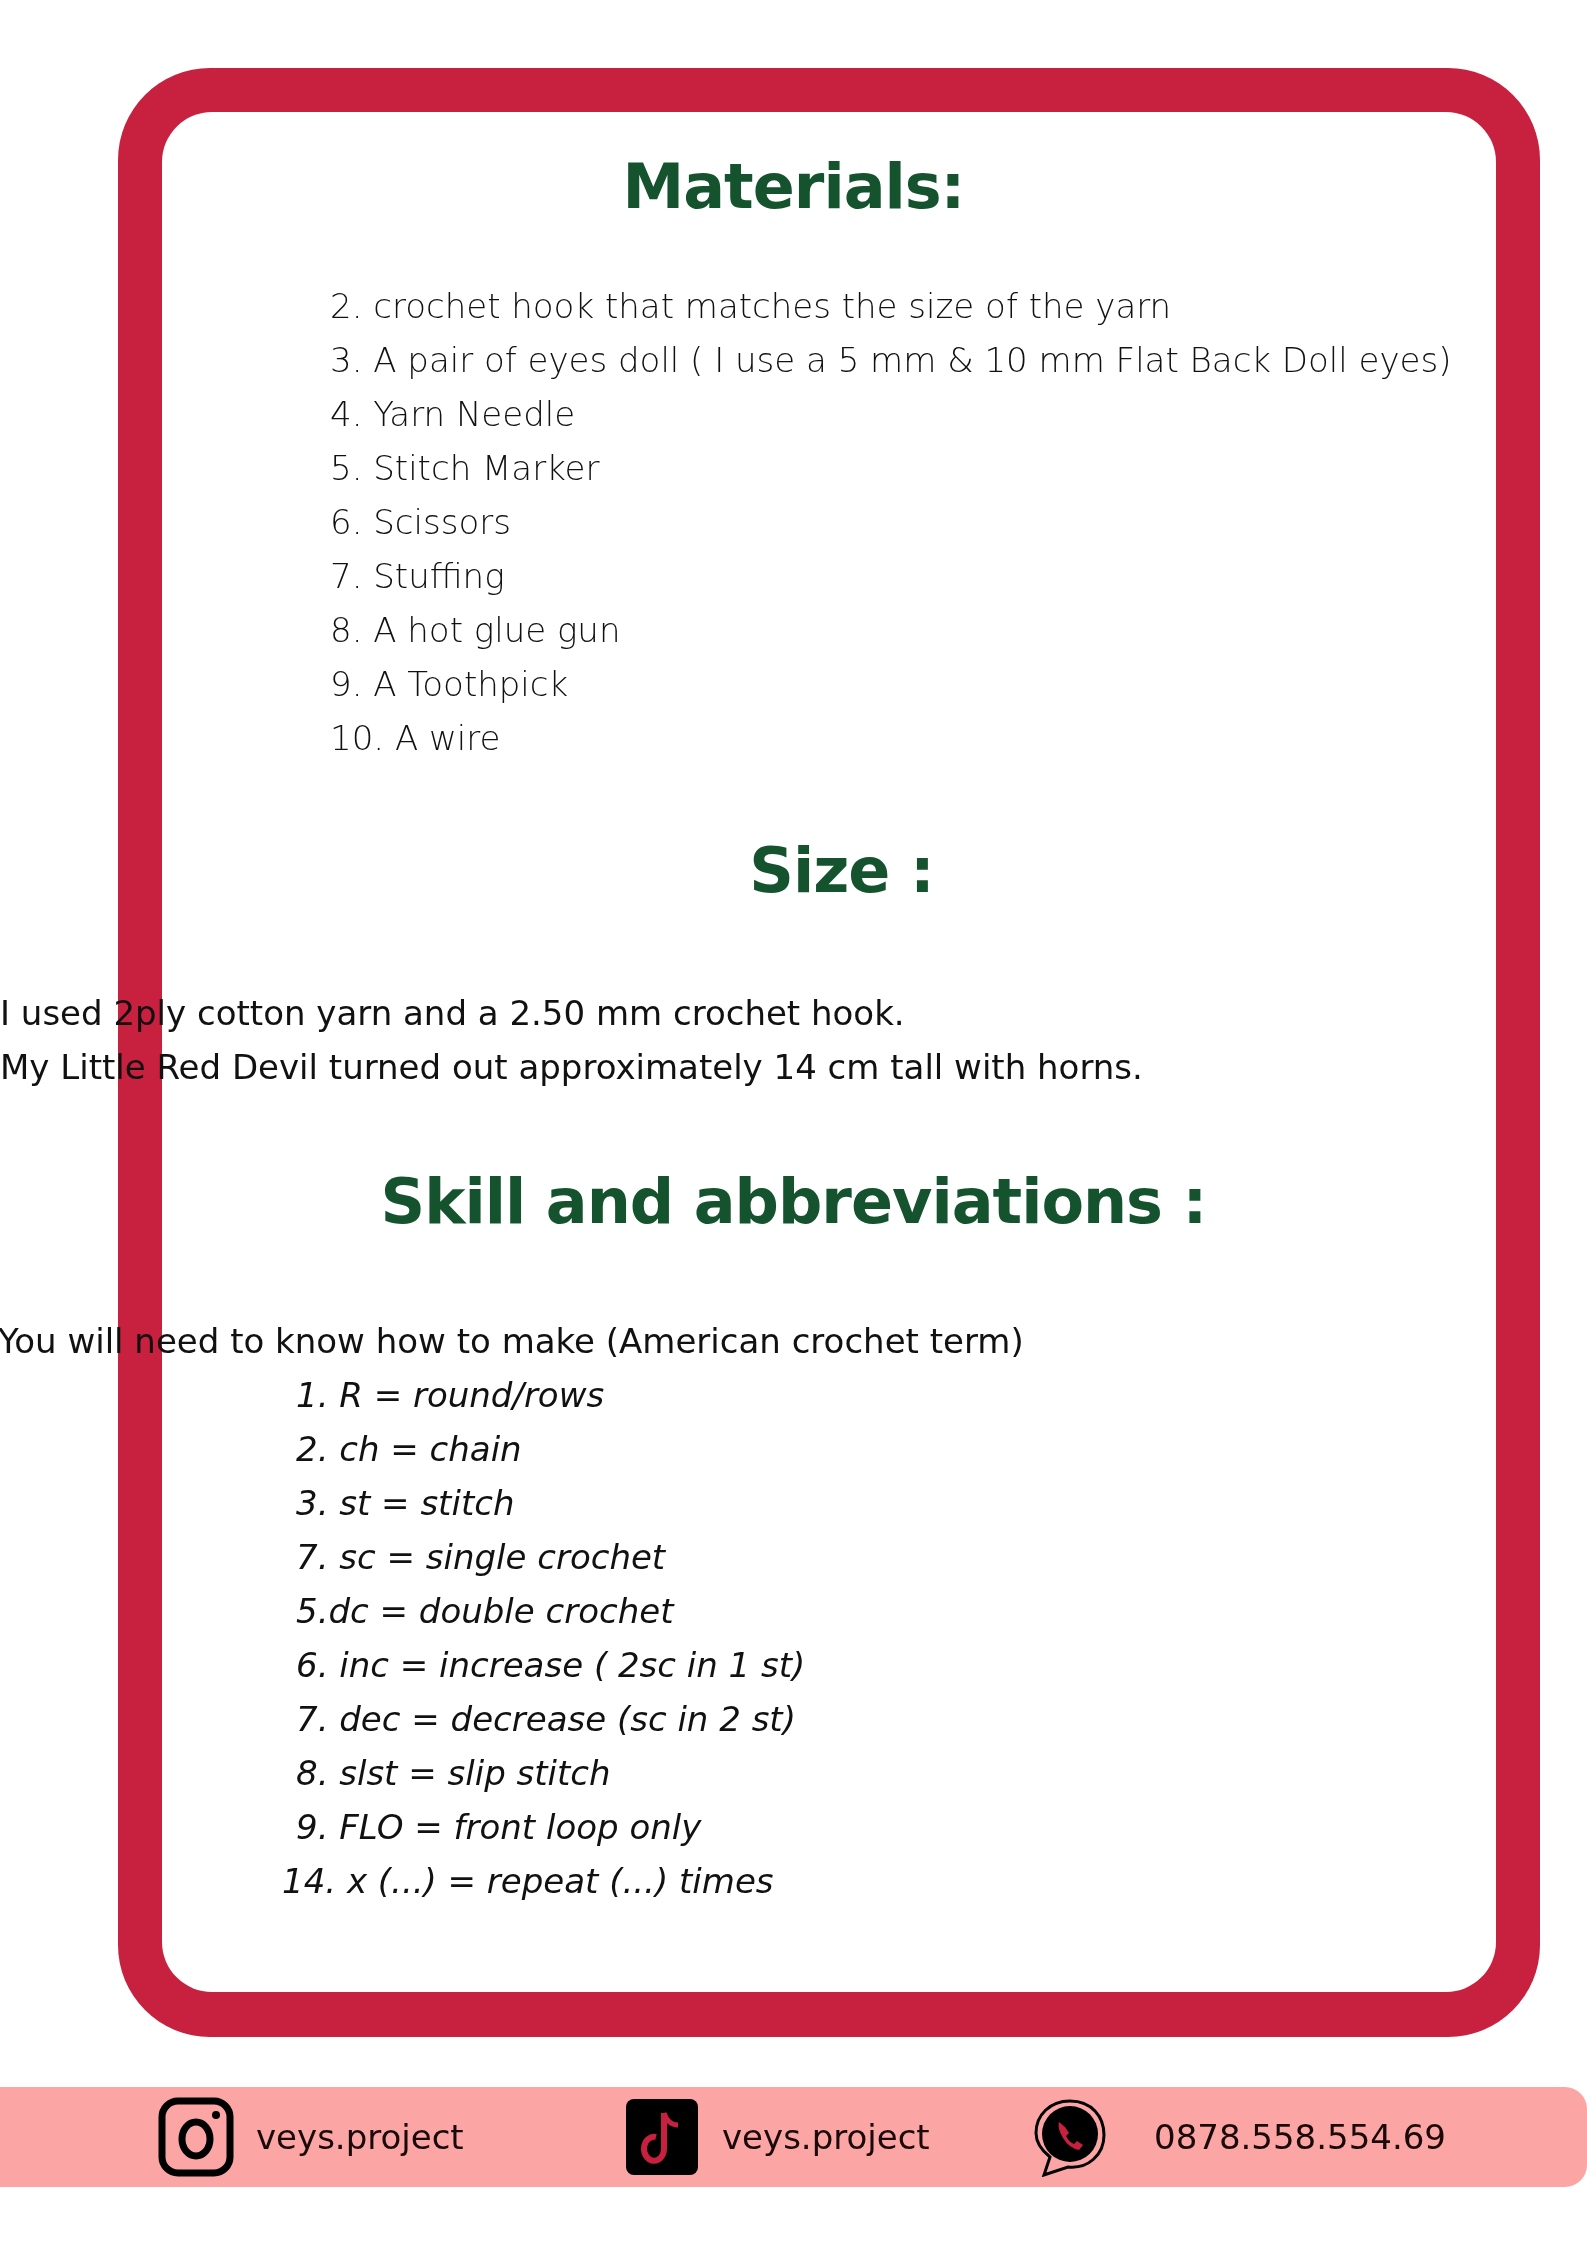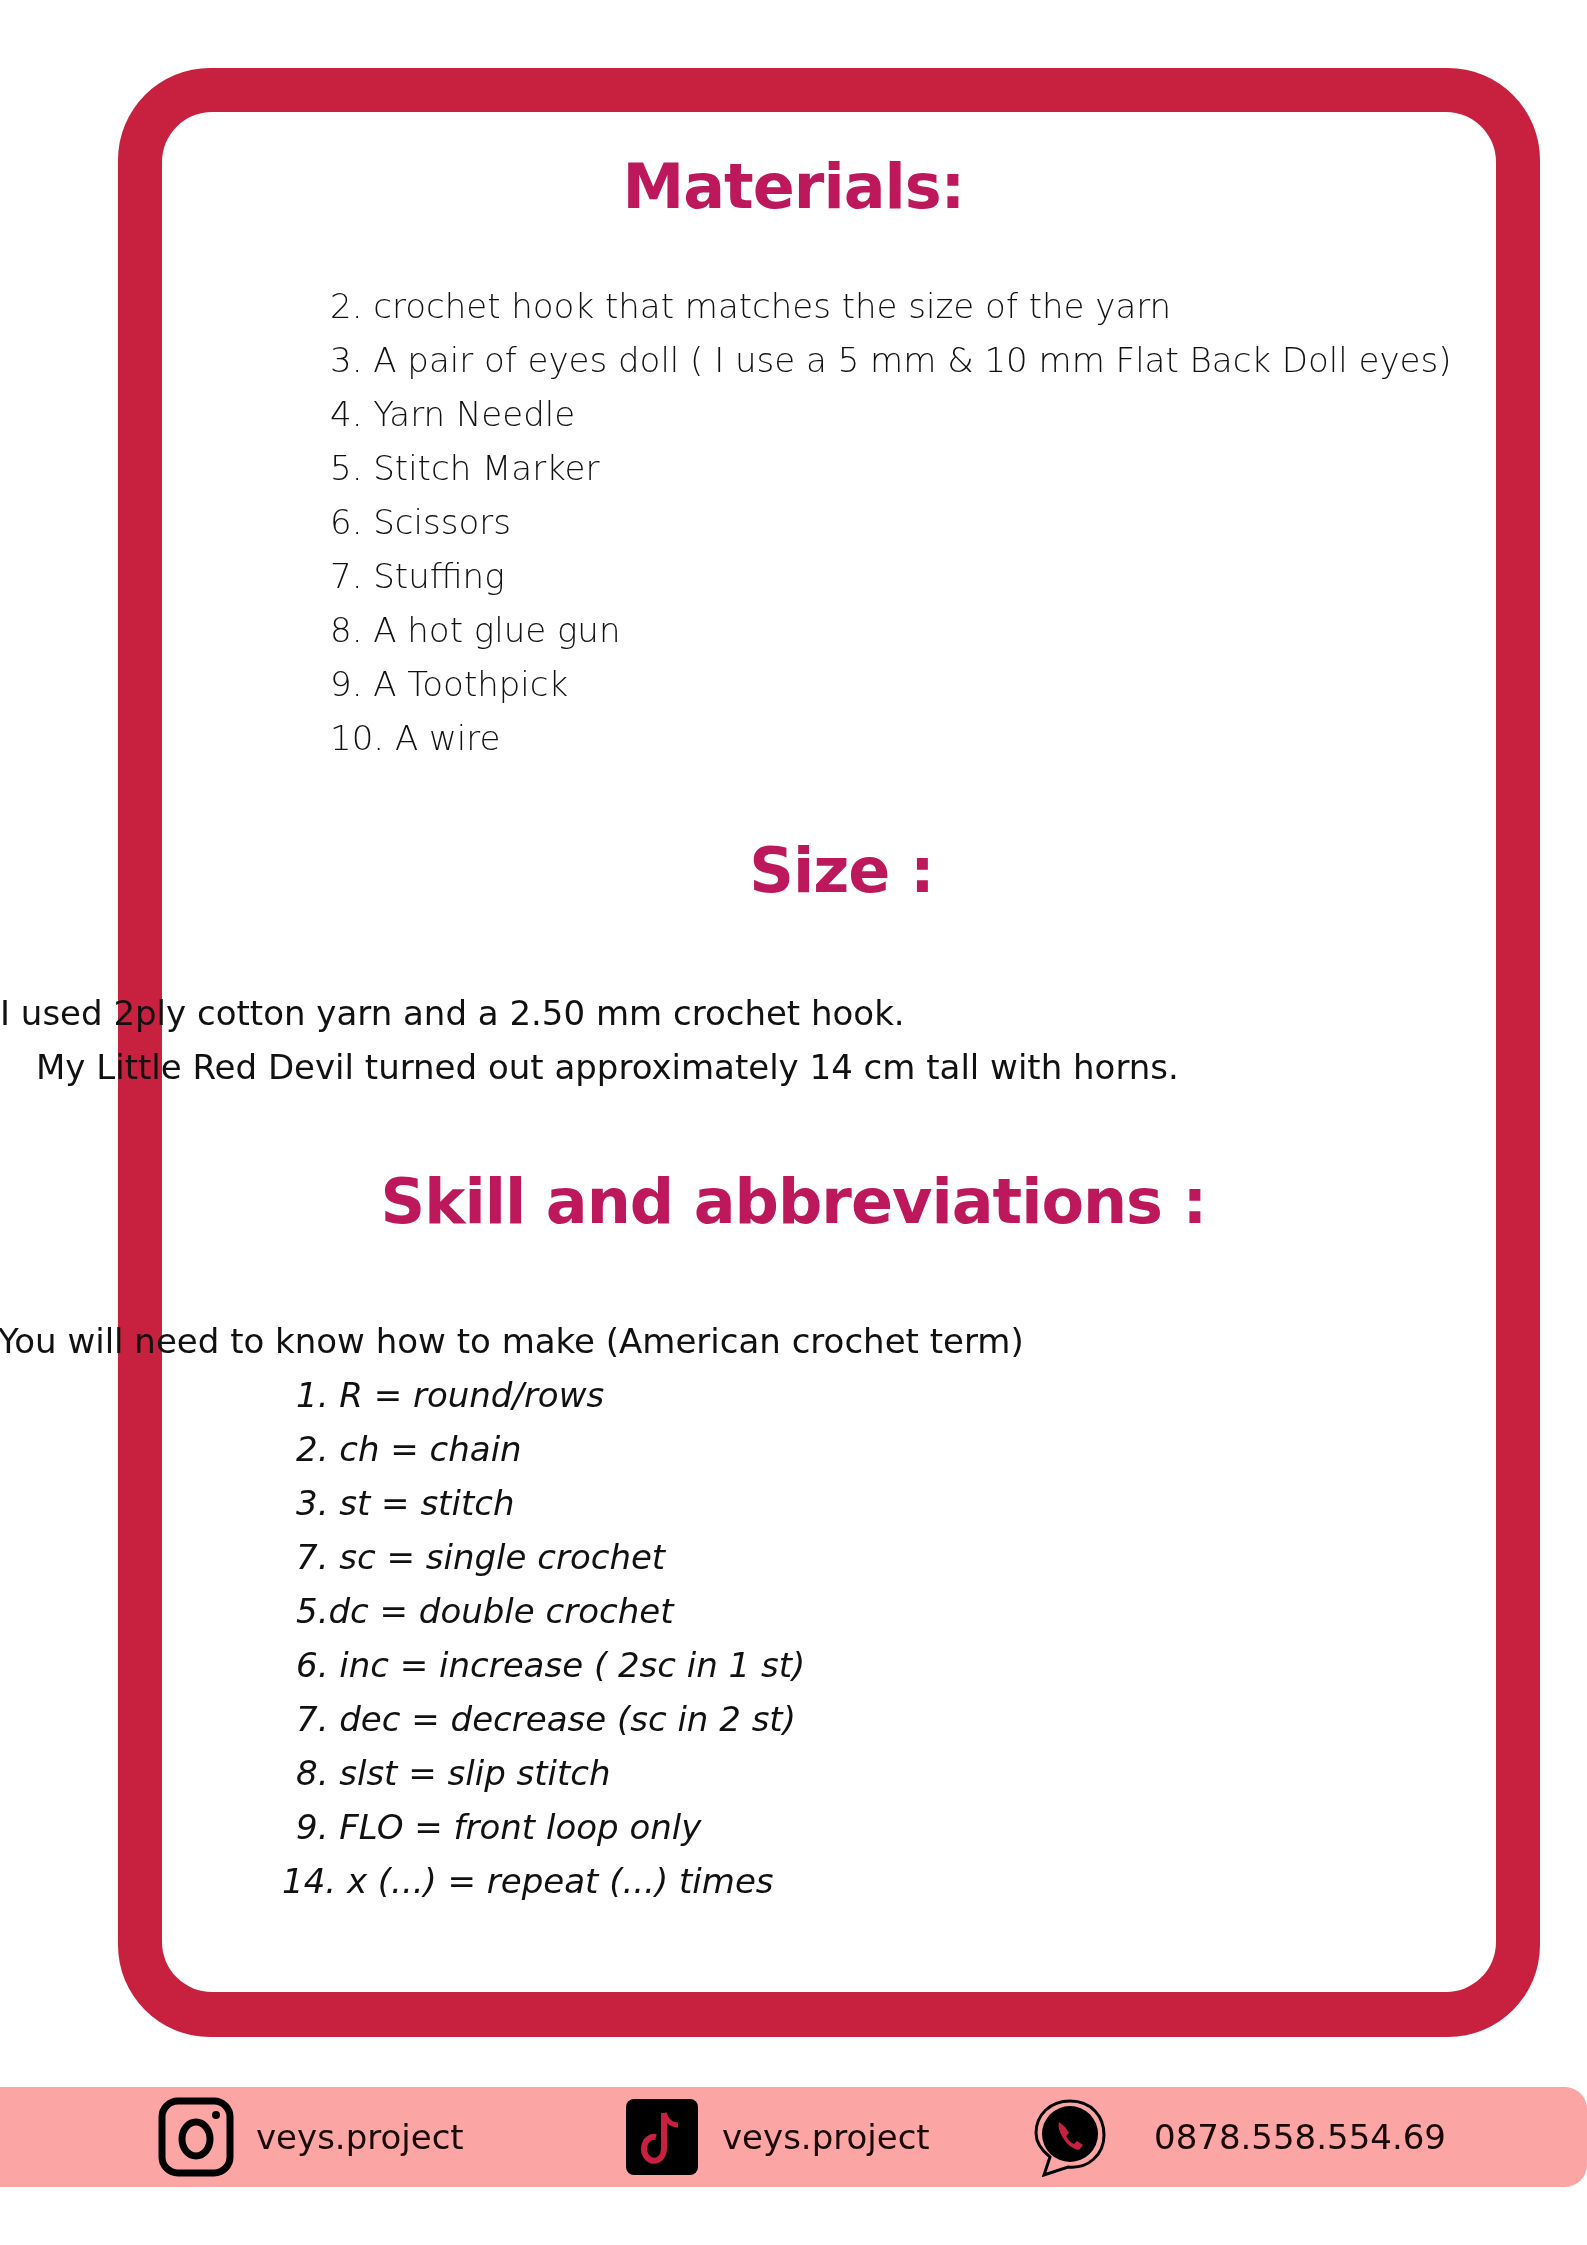--- a/index.html
+++ b/index.html
@@ -3,21 +3,21 @@
 <meta charset="utf-8">
 <style>
   html, body { margin: 0; padding: 0; background: #ffffff; }
   body { width: 1587px; height: 2245px; position: relative; overflow: hidden;
          font-family: "DejaVu Sans", sans-serif; color: #111; }
   .frame { position: absolute; left: 118px; top: 68px; width: 1422px; height: 1969px;
            background: #c8203f; border-radius: 92px; }
   .inner { position: absolute; left: 162px; top: 112px; width: 1334px; height: 1880px;
            background: #ffffff; border-radius: 50px; }
   .heading { position: absolute; left: 0; width: 1587px; text-align: center;
-             font-weight: bold; font-size: 62px; letter-spacing: -1px; margin: 0; color: #be185d; }
+             font-weight: bold; font-size: 62px; letter-spacing: -1px; margin: 0; color: #14532d; }
   .list { position: absolute; margin: 0; padding: 0; list-style: none;
           font-size: 34px; font-weight: 300; }
   .list li { height: 54px; line-height: 54px; white-space: nowrap; }
   .para { position: absolute; left: 0; width: 1328px; text-align: left;
           font-size: 34px; line-height: 54px; margin: 0; white-space: nowrap; }
   .footer { position: absolute; left: 0; top: 2087px; width: 1587px; height: 100px;
             background: #fca5a5; border-radius: 0 22px 22px 0; }
   .fitem { position: absolute; top: 0; height: 100px; display: flex; align-items: center; }
   .ficon { width: 76px; height: 80px; display: inline-block; margin-right: 22px; }
   .ftext { font-size: 34px; color: #1a0a0a; }
@@ -36,21 +36,21 @@
   <li>5.  Stitch Marker</li>
   <li>6.  Scissors</li>
   <li>7.  Stuffing</li>
   <li>8.  A hot glue gun</li>
   <li>9.  A Toothpick</li>
   <li>10.  A wire</li>
 </ul>
 
 <h1 class="heading" style="top:834px;padding-left:48px;">Size :</h1>
 <p class="para" style="top:986px;">I used 2ply cotton yarn and a 2.50 mm crochet hook.</p>
-<p class="para" style="top:1040px;padding-left:36px;">My Little Red Devil turned out approximately 14 cm tall with horns.</p>
+<p class="para" style="top:1040px;">My Little Red Devil turned out approximately 14 cm tall with horns.</p>
 
 <h1 class="heading" style="top:1165px;">Skill and abbreviations :</h1>
 <p class="para" style="top:1314px; left:-2px;">You will need to know how to make (American crochet term)</p>
 <ul class="list" style="left:296px; top:1368px;font-style:italic;">
   <li> 1. R = round/rows</li>
   <li>2. ch = chain</li>
   <li>3. st = stitch</li>
   <li>7. sc = single crochet</li>
   <li>5.dc = double crochet</li>
   <li>6. inc = increase ( 2sc in 1 st)</li>

